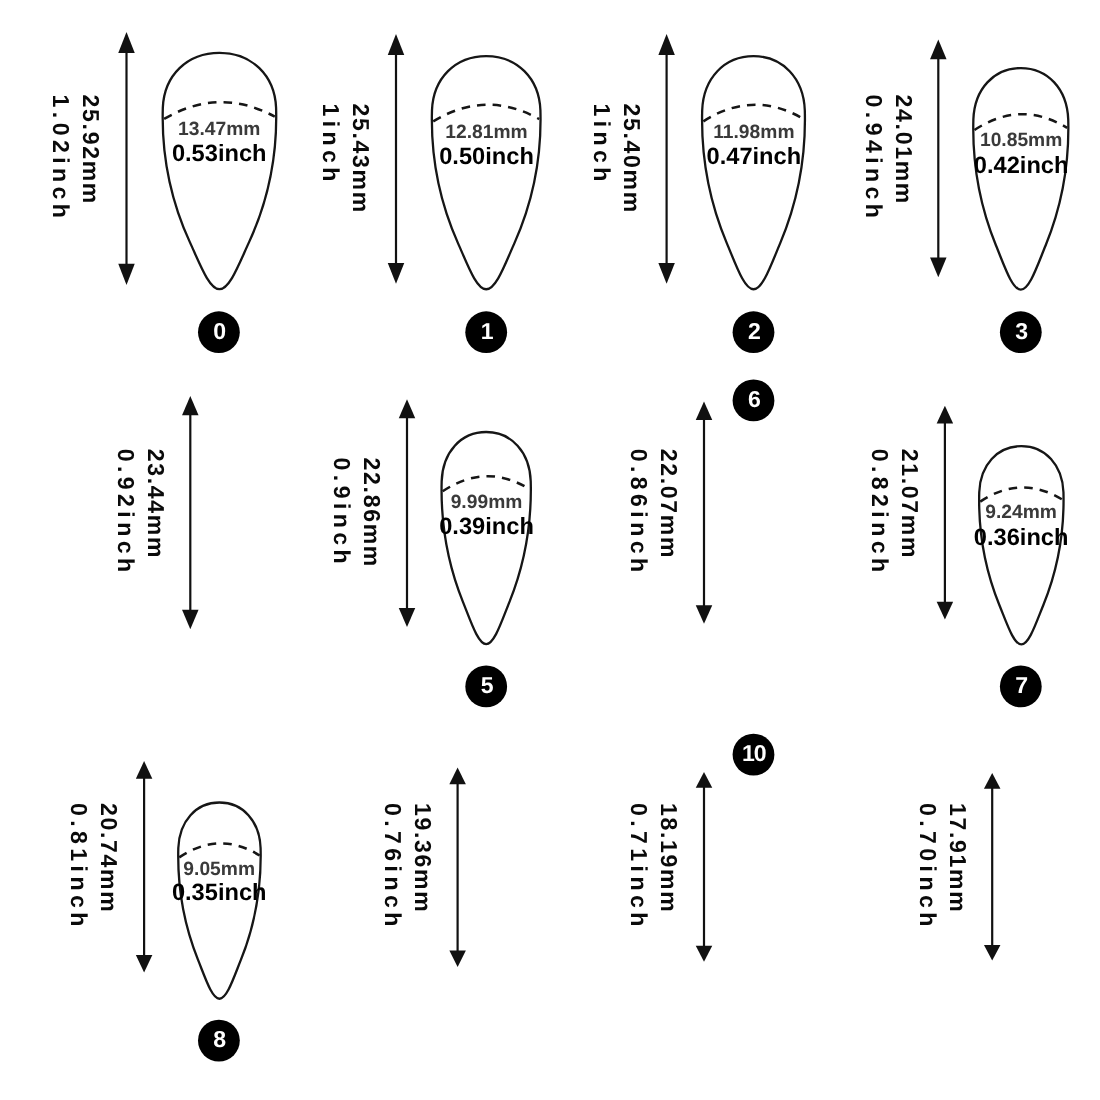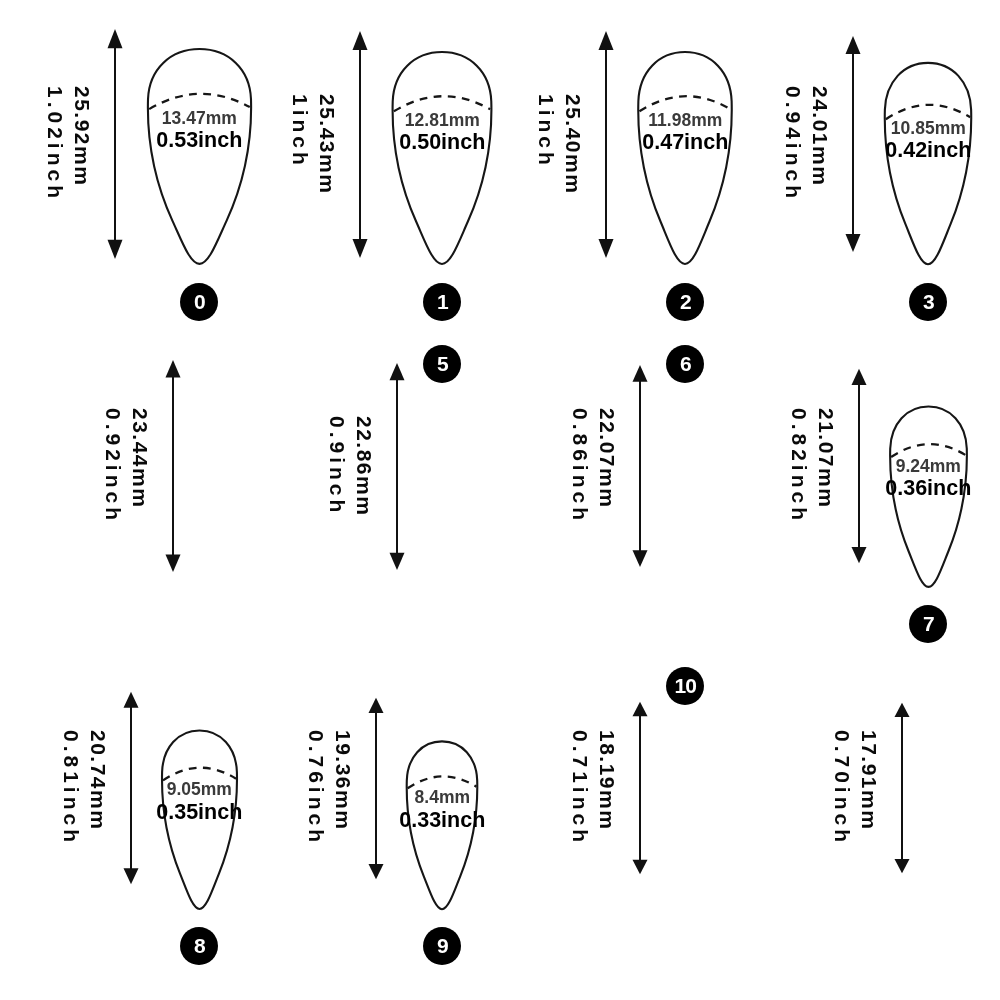--- a/index.html
+++ b/index.html
@@ -233,20 +233,32 @@
         <span class="vmm">22.86mm</span>
         <span class="vinch">0.9inch</span>
       </div>
       <svg class="arrow" viewBox="0 0 26 230" preserveAspectRatio="none" width="26" height="209">
         <line class="aline" x1="13" y1="15" x2="13" y2="215"></line>
         <polygon points="13,1 5.5,20 20.5,20"></polygon>
         <polygon points="13,229 5.5,210 20.5,210"></polygon>
       </svg>
     </div>
     <div class="right-group">
+      <div class="nail-area">
+        <div class="nail-stack">
+          <svg class="nail" viewBox="0 0 100 220" preserveAspectRatio="none" width="92" height="201">
+            <path class="outline" d="M 50 3 C 25 3, 7 23, 6 52 C 5 90, 11 132, 27 172 C 35 192, 42 214, 50 214 C 58 214, 65 192, 73 172 C 89 132, 95 90, 94 52 C 93 23, 75 3, 50 3 Z"></path>
+            <path class="dash" pathLength="100" d="M 7 62 Q 50 33 93 60"></path>
+          </svg>
+          <div class="inner-labels">
+            <span class="wmm">9.99mm</span>
+            <span class="winch">0.39inch</span>
+          </div>
+        </div>
+      </div>
       <div class="badge">5</div>
     </div>
   </div>
 
   <div class="cell">
     <div class="left-group">
       <div class="vlabel">
         <span class="vmm">22.07mm</span>
         <span class="vinch">0.86inch</span>
       </div>
@@ -324,35 +336,20 @@
       <div class="vlabel">
         <span class="vmm">19.36mm</span>
         <span class="vinch">0.76inch</span>
       </div>
       <svg class="arrow" viewBox="0 0 26 230" preserveAspectRatio="none" width="26" height="183">
         <line class="aline" x1="13" y1="15" x2="13" y2="215"></line>
         <polygon points="13,1 5.5,20 20.5,20"></polygon>
         <polygon points="13,229 5.5,210 20.5,210"></polygon>
       </svg>
     </div>
-    <div class="right-group">
-      <div class="nail-area">
-        <div class="nail-stack">
-          <svg class="nail" viewBox="0 0 100 220" preserveAspectRatio="none" width="80" height="175">
-            <path class="outline" d="M 50 3 C 25 3, 7 23, 6 52 C 5 90, 11 132, 27 172 C 35 192, 42 214, 50 214 C 58 214, 65 192, 73 172 C 89 132, 95 90, 94 52 C 93 23, 75 3, 50 3 Z"></path>
-            <path class="dash" pathLength="100" d="M 7 62 Q 50 33 93 60"></path>
-          </svg>
-          <div class="inner-labels">
-            <span class="wmm">8.4mm</span>
-            <span class="winch">0.33inch</span>
-          </div>
-        </div>
-      </div>
-      <div class="badge">9</div>
-    </div>
   </div>
 
   <div class="cell">
     <div class="left-group">
       <div class="vlabel">
         <span class="vmm">18.19mm</span>
         <span class="vinch">0.71inch</span>
       </div>
       <svg class="arrow" viewBox="0 0 26 230" preserveAspectRatio="none" width="26" height="174">
         <line class="aline" x1="13" y1="15" x2="13" y2="215"></line>

